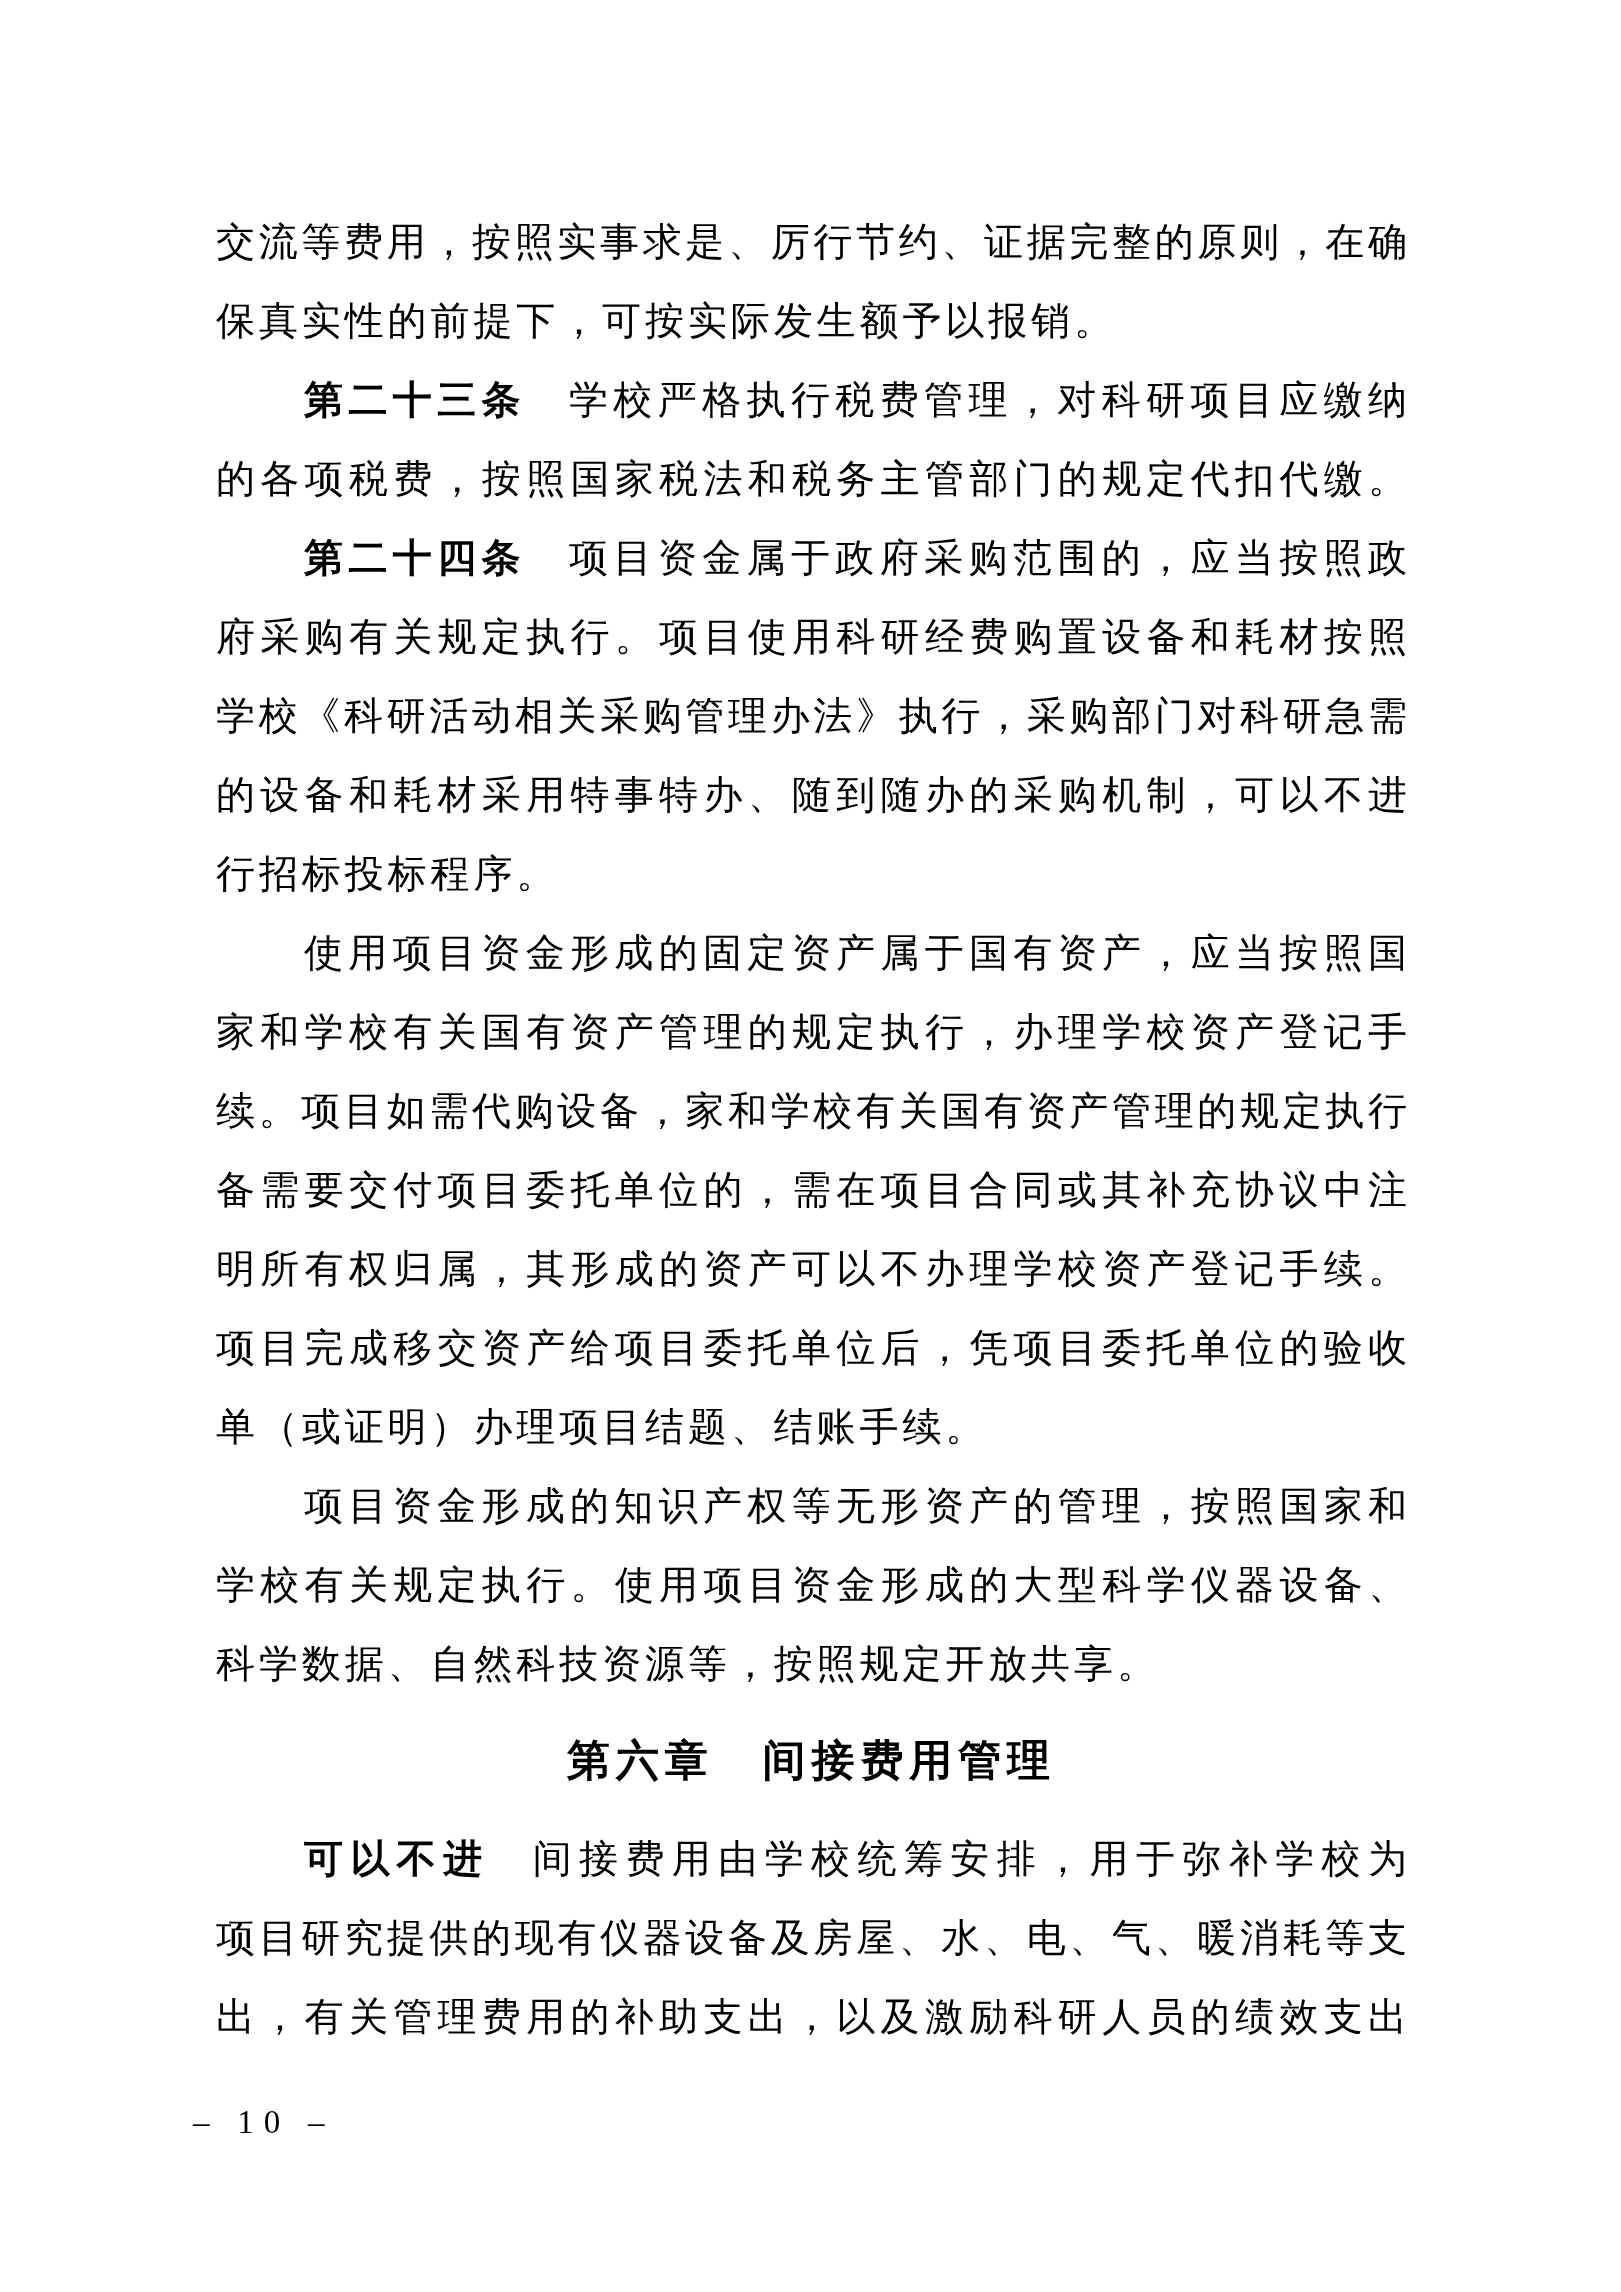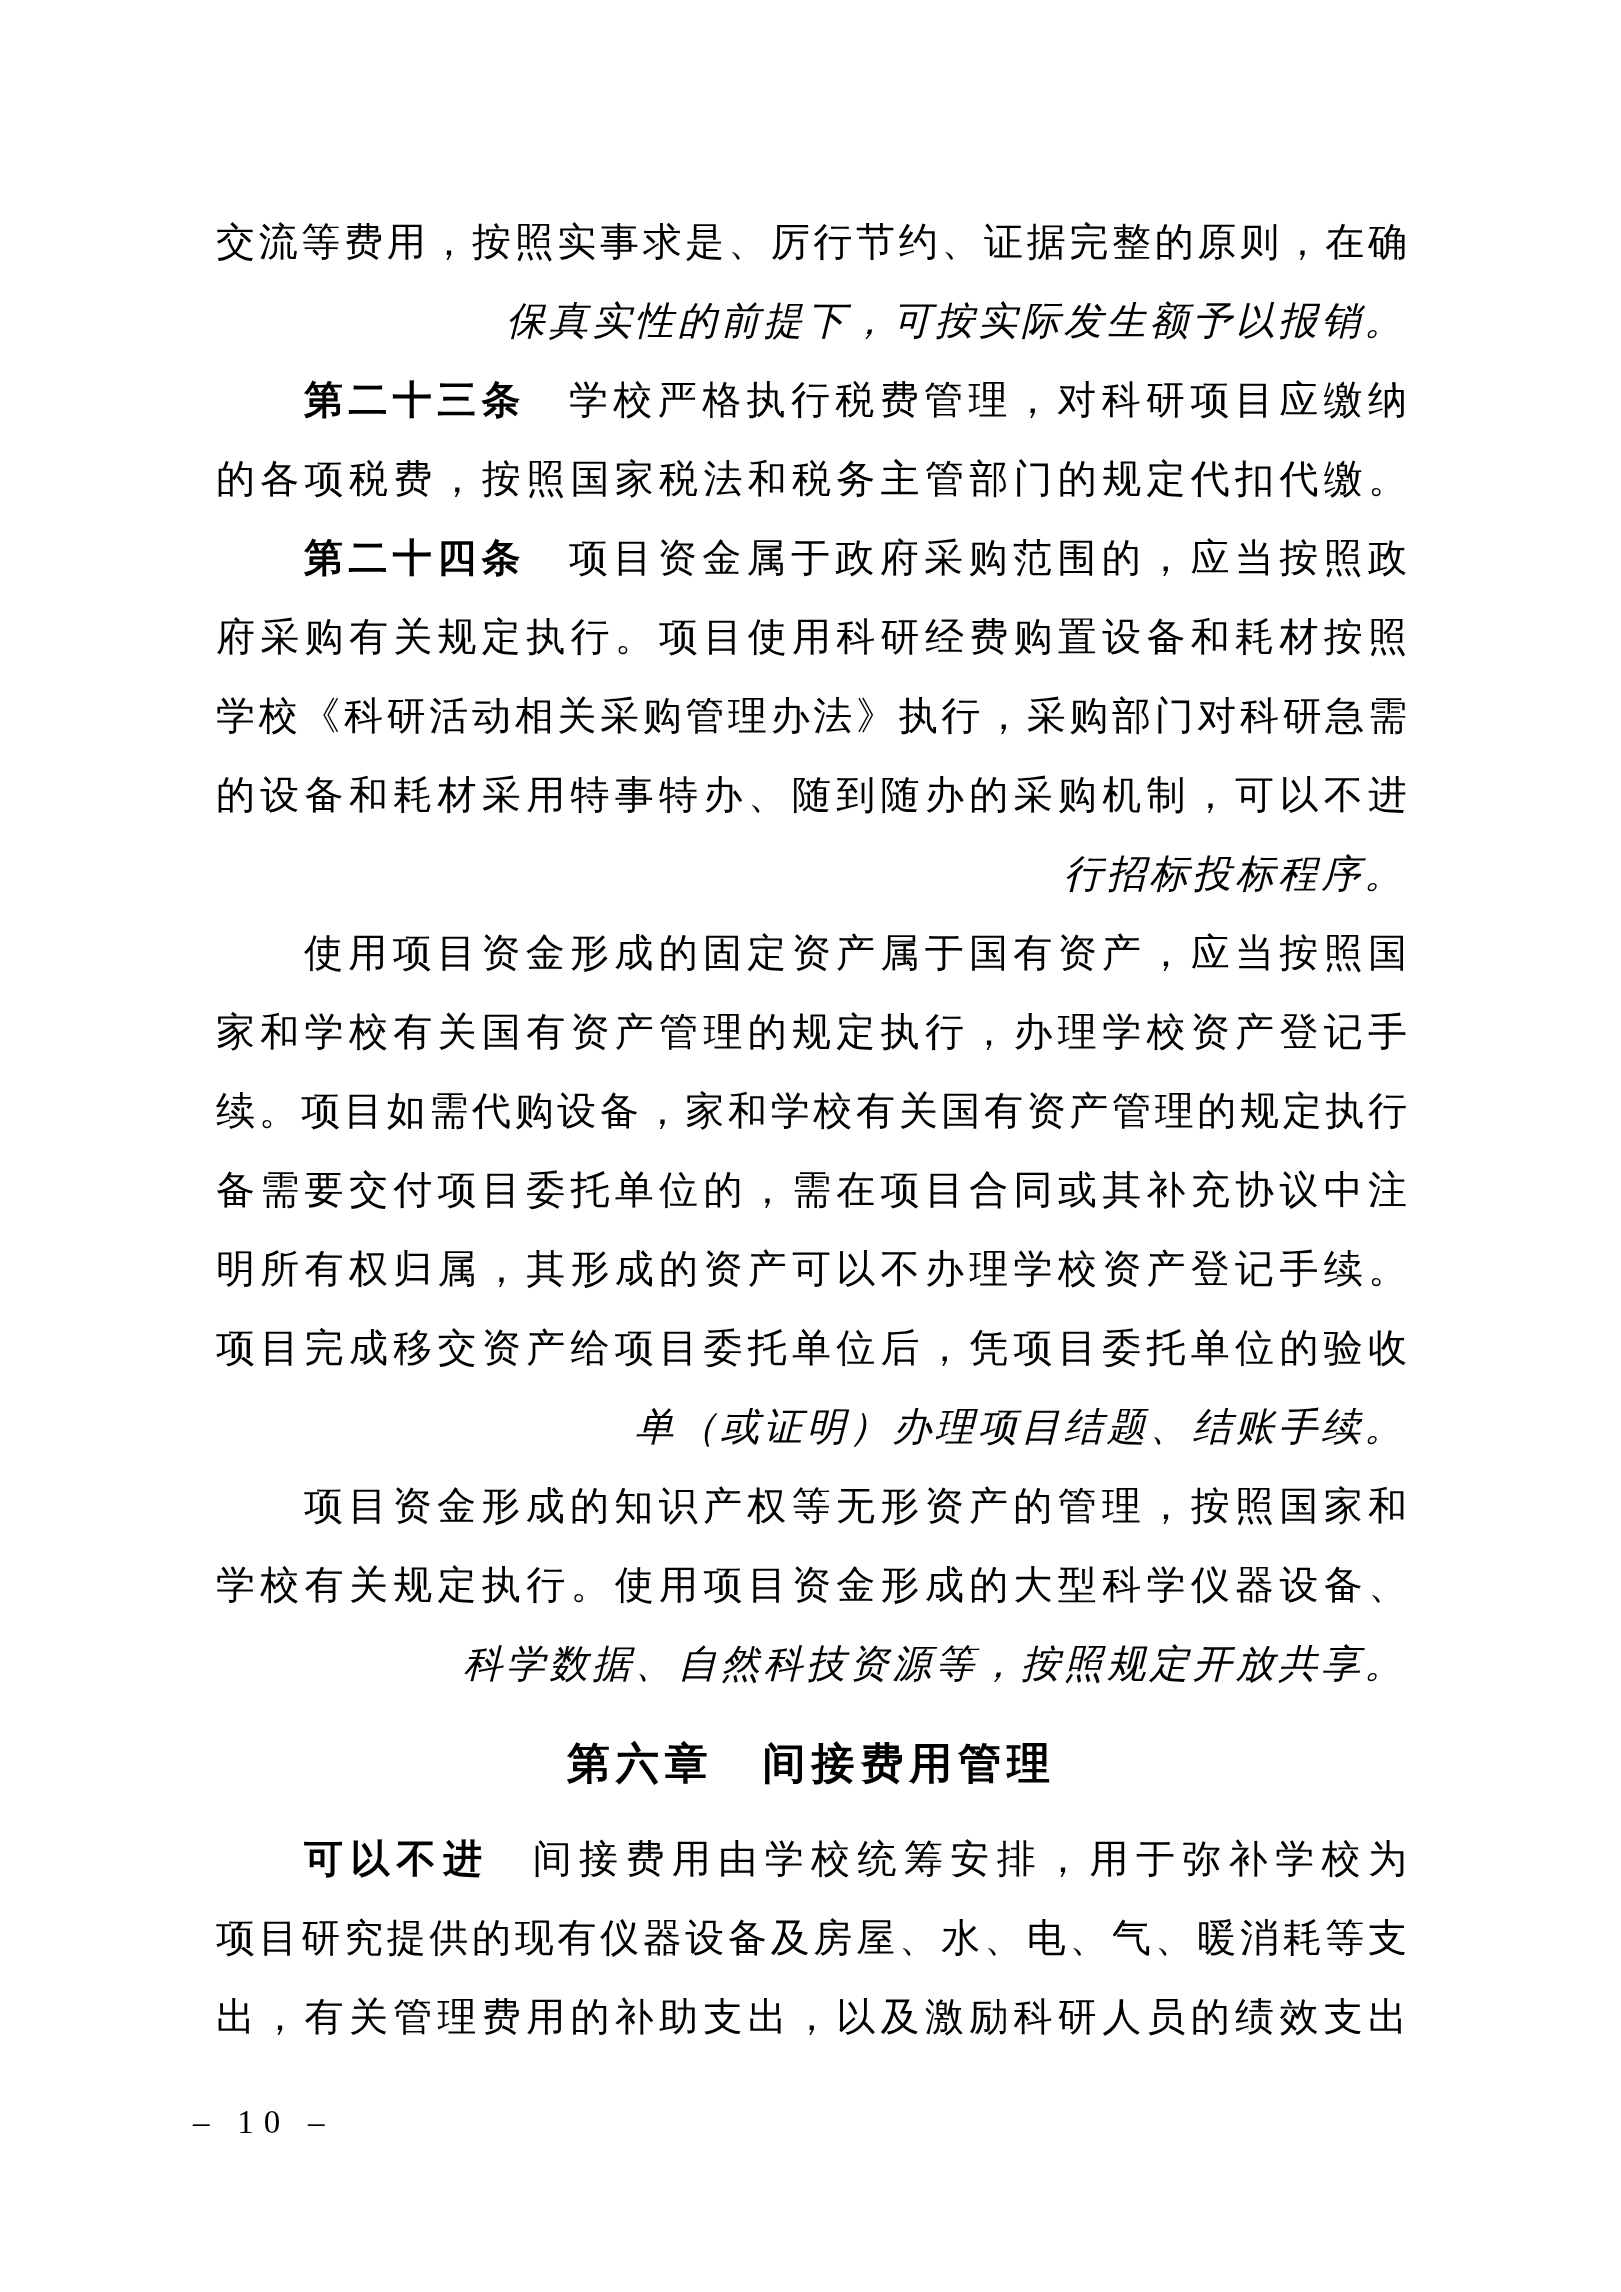--- a/index.html
+++ b/index.html
@@ -35,40 +35,39 @@
     font-size: 39px;
     white-space: normal;
   }
   
   .jl {
     text-align: justify;
     text-align-last: justify;
   }
   
   .el {
-    text-align: right;
+    text-align: left;
     letter-spacing: 3.9px;
-    font-style: italic;
   }
   
   .ind { text-indent: 88px; }
   
   .term {
     font-weight: bold;
     margin-right: 43px;
   }
   .chapter {
     margin: 20.6px 0 16.7px 0;
     height: 79px;
     line-height: 79px;
     text-align: center;
     font-size: 43px;
     font-weight: bold;
     letter-spacing: 5.9px;
-    font-family: Liberation Sans, sans-serif;
+    font-family: Liberation Mono, monospace;
   }
   .footer {
     position: absolute;
     left: 193px;
     top: 2098px;
     font-size: 33px;
     letter-spacing: 9.8px;
     line-height: 49px;
   }
 </style>

